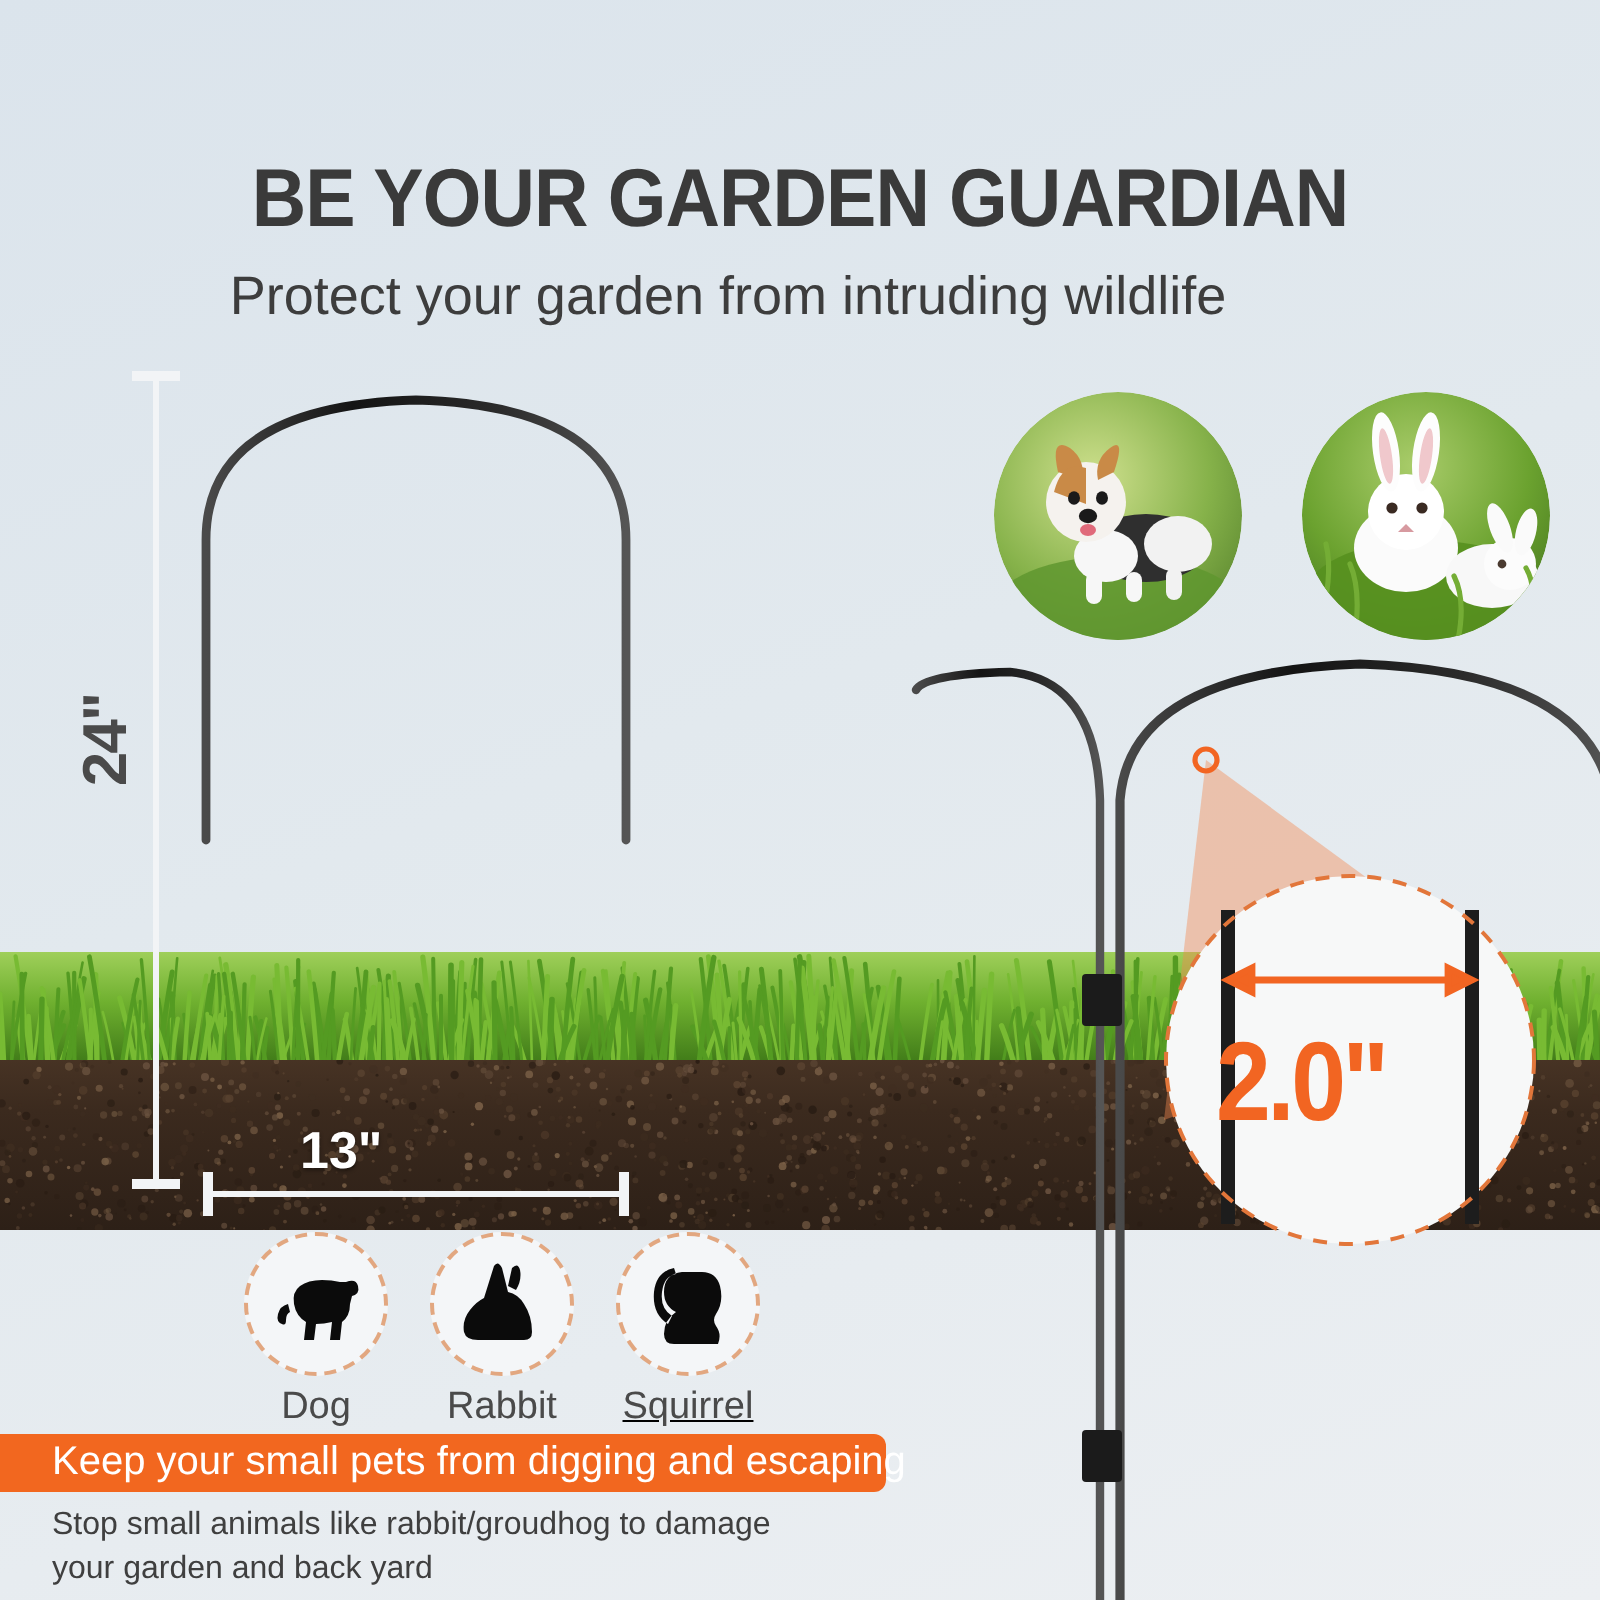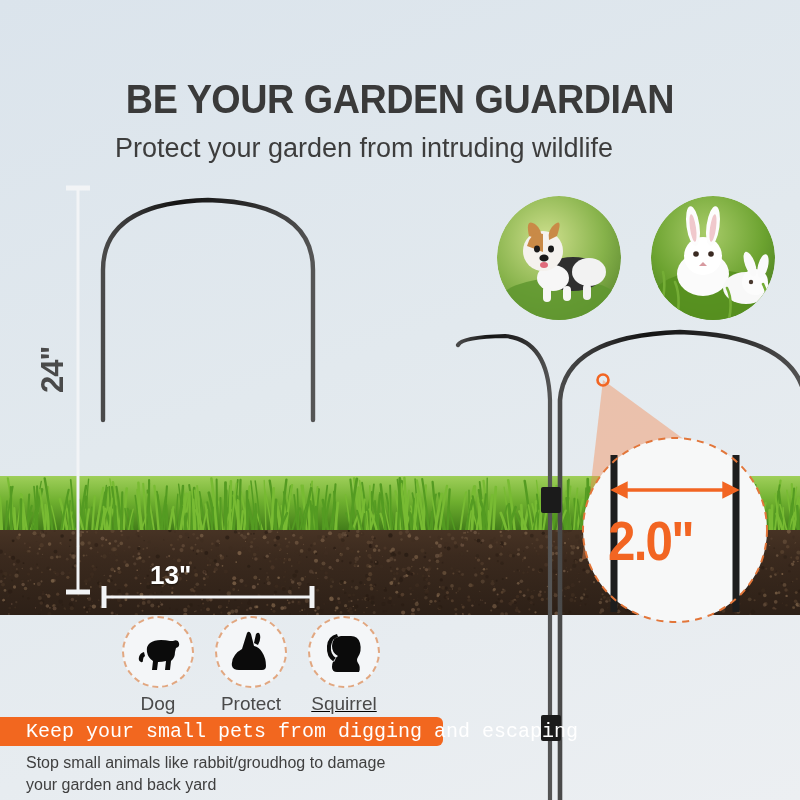--- a/index.html
+++ b/index.html
@@ -74,21 +74,21 @@
   }
   .iconcircle svg{display:block;}
   .iconlabel{
     margin-top:5px;font-size:19px;color:#4a4a4a;white-space:nowrap;
   }
 
   
   .banner{
     position:absolute;left:0;top:717px;width:443px;height:29px;
     background:#f2671f;border-radius:0 6px 6px 0;
-    display:flex;align-items:center;font-family:Liberation Mono, monospace;
+    display:flex;align-items:center;
   }
   .banner-text{
     margin-left:26px;font-size:20px;color:#ffffff;white-space:nowrap;
   }
 
   
   .footnote{
     position:absolute;left:26px;top:752px;width:430px;
     font-size:16px;line-height:1.35;color:#3f3f3f;
   }
@@ -2278,21 +2278,21 @@
       <div class="iconlabel">Dog</div>
     </div>
 
     <div class="iconcell" style="left:155px;top:0;">
       <div class="iconcircle">
         <svg width="42" height="42" viewBox="0 0 42 42">
           <path fill="#0b0b0b" d="M17 2 q2-3 4 1 l3 12 q5 1 8 6 q4 6 4 14 q0 4-4 4 H9
             q-6 0-7-4 q-1-6 3-11 q3-4 7-6 z M26 3 q3-3 4 1 q1 5-2 10 l-4-2 z"></path>
         </svg>
       </div>
-      <div class="iconlabel">Protect</div>
+      <div class="iconlabel">Rabbit</div>
     </div>
 
     <div class="iconcell" style="left:248px;top:0;text-decoration:underline;">
       <div class="iconcircle">
         <svg width="42" height="44" viewBox="0 0 42 44">
           <path fill="#0b0b0b" d="M28 6 q7 0 9 7 q2 8-2 14 q-2 3 0 6 q3 4 1 9 H14
             q-5 0-5-5 q0-7 6-11 q-6-3-6-10 q0-9 9-10 z
             M14 4 q-9 2-10 12 q-1 11 7 16 l2-4 q-6-4-5-12 q1-8 7-9 z"></path>
         </svg>
       </div>

